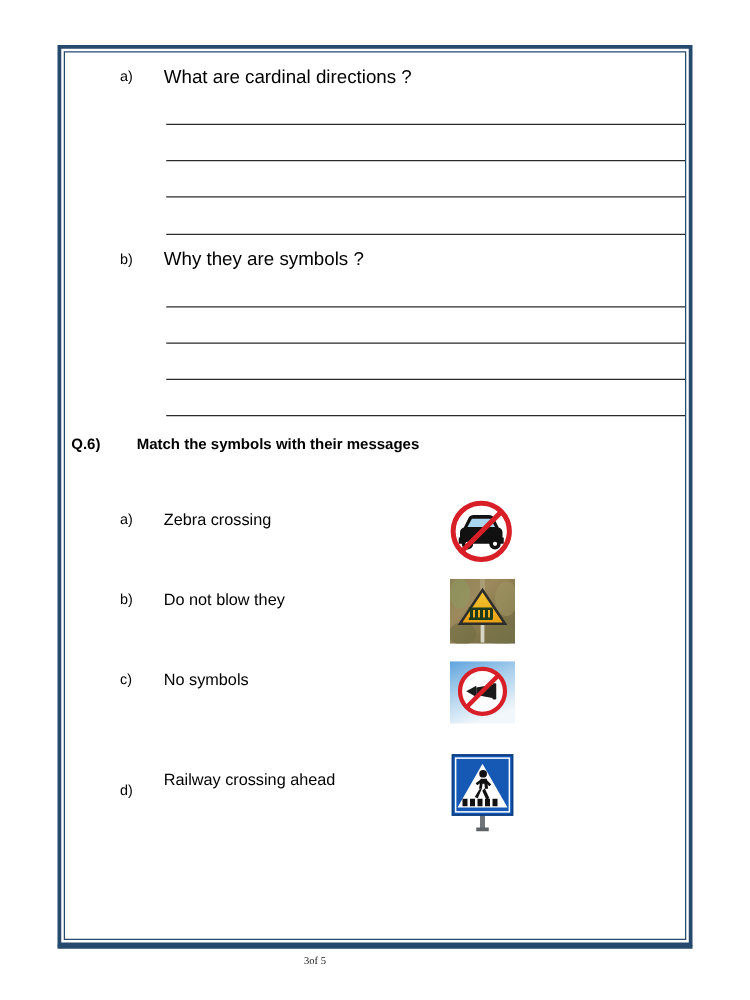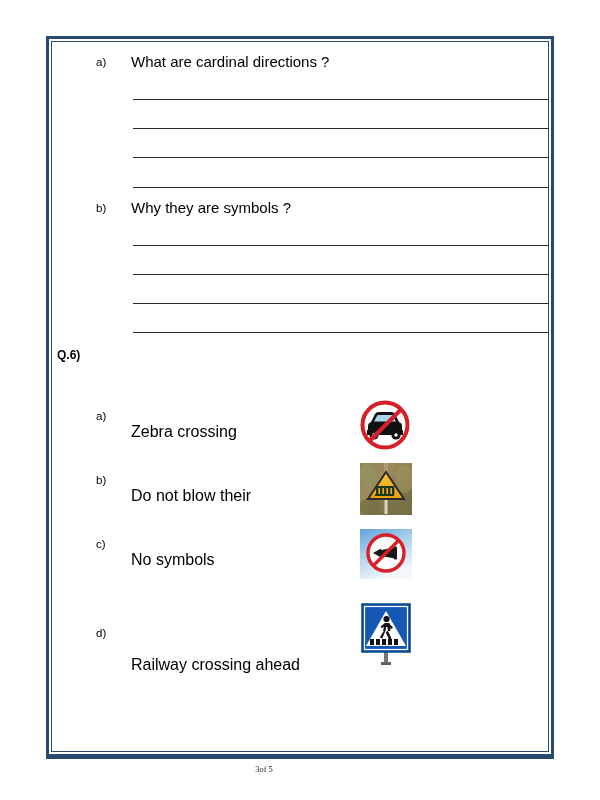--- a/index.html
+++ b/index.html
@@ -91,24 +91,23 @@
   }
   .match-marker{
     position:absolute;
     left:44px;
     font-size:11.5px;
     line-height:14px;
   }
   .match-label{
     position:absolute;
     left:79px;
-    font-size:16px;
+    font-size:13px;
     line-height:14px;
     white-space:nowrap;
-    margin-top:16px;
   }
   .match-figure{
     position:absolute;
     left:304px;
   }
 
   
   .sign-nocar{
     width:58px;height:52px;
     position:relative;
@@ -130,21 +129,20 @@
     width:58px;height:64px;
     position:relative;
   }
 
   
   #footer{
     position:absolute;
     left:0; top:758px;
     width:504px;
     text-align:center;
-    padding-left:12px;
   }
   #footer .rule{
     position:absolute;
     left:46px; top:-2px;
     width:508px;
     height:3px;
     background:#254A6E;
   }
   #footer .pagenum{
     position:relative;
@@ -175,20 +173,21 @@
         <span class="q-marker" style="width:35px;">b)</span>
         <span class="q-text">Why they are symbols ?</span>
       </div>
       <div class="answer-line" style="top:203px;"></div>
       <div class="answer-line" style="top:232px;"></div>
       <div class="answer-line" style="top:261px;"></div>
       <div class="answer-line" style="top:290px;"></div>
 
       <div id="q6-heading">
         <span class="num">Q.6)</span>
+        <span class="title">Match the symbols with their messages</span>
       </div>
 
       <div class="match-row" style="top:358px;">
         <span class="match-marker" style="top:9px;">a)</span>
         <span class="match-label" style="top:9px;">Zebra crossing</span>
         <span class="match-figure" style="top:-1px;">
           <span class="sign-nocar">
             <svg width="58" height="52" viewBox="0 0 58 52" xmlns="http://www.w3.org/2000/svg">
               <rect x="0" y="0" width="58" height="52" fill="#ffffff"></rect>
 
@@ -204,21 +203,21 @@
 
               <circle cx="29" cy="26" r="22.5" fill="none" stroke="#d81f28" stroke-width="4"></circle>
               <line x1="13.5" y1="42" x2="45" y2="10.5" stroke="#d81f28" stroke-width="4"></line>
             </svg>
           </span>
         </span>
       </div>
 
       <div class="match-row" style="top:422px;">
         <span class="match-marker" style="top:9px;">b)</span>
-        <span class="match-label" style="top:9px;">Do not blow their</span>
+        <span class="match-label" style="top:9px;">Do not blow they</span>
         <span class="match-figure" style="top:-1px; left:308px;">
           <span class="sign-photo">
             <svg width="52" height="52" viewBox="0 0 52 52" xmlns="http://www.w3.org/2000/svg">
               <defs>
                 <linearGradient id="bgphoto" x1="0" y1="0" x2="1" y2="1">
                   <stop offset="0%" stop-color="#8f8257"></stop>
                   <stop offset="35%" stop-color="#9c8a5d"></stop>
                   <stop offset="70%" stop-color="#7d7348"></stop>
                   <stop offset="100%" stop-color="#6d6a46"></stop>
                 </linearGradient>
@@ -278,21 +277,21 @@
 
               <circle cx="26" cy="24" r="18" fill="none" stroke="#d81f28" stroke-width="3.4"></circle>
               <line x1="13.5" y1="36.5" x2="38.5" y2="11.5" stroke="#d81f28" stroke-width="3.4"></line>
             </svg>
           </span>
         </span>
       </div>
 
       <div class="match-row" style="top:560px;">
         <span class="match-marker" style="top:24px;">d)</span>
-        <span class="match-label" style="top:40px;">Railway crossing ahead</span>
+        <span class="match-label" style="top:15px;">Railway crossing ahead</span>
         <span class="match-figure" style="top:0px; left:305px;">
           <span class="sign-ped">
             <svg width="58" height="64" viewBox="0 0 58 64" xmlns="http://www.w3.org/2000/svg">
               <rect x="0" y="0" width="58" height="64" fill="#ffffff"></rect>
 
               <rect x="27" y="48" width="4" height="14" fill="#6f7579"></rect>
               <rect x="24" y="60" width="10" height="3" fill="#5d6367"></rect>
 
               <rect x="5" y="2" width="48" height="48" fill="#1559b5" stroke="#0d3f85" stroke-width="1.5"></rect>
               <rect x="7.5" y="4.5" width="43" height="43" fill="none" stroke="#ffffff" stroke-width="1.2"></rect>

